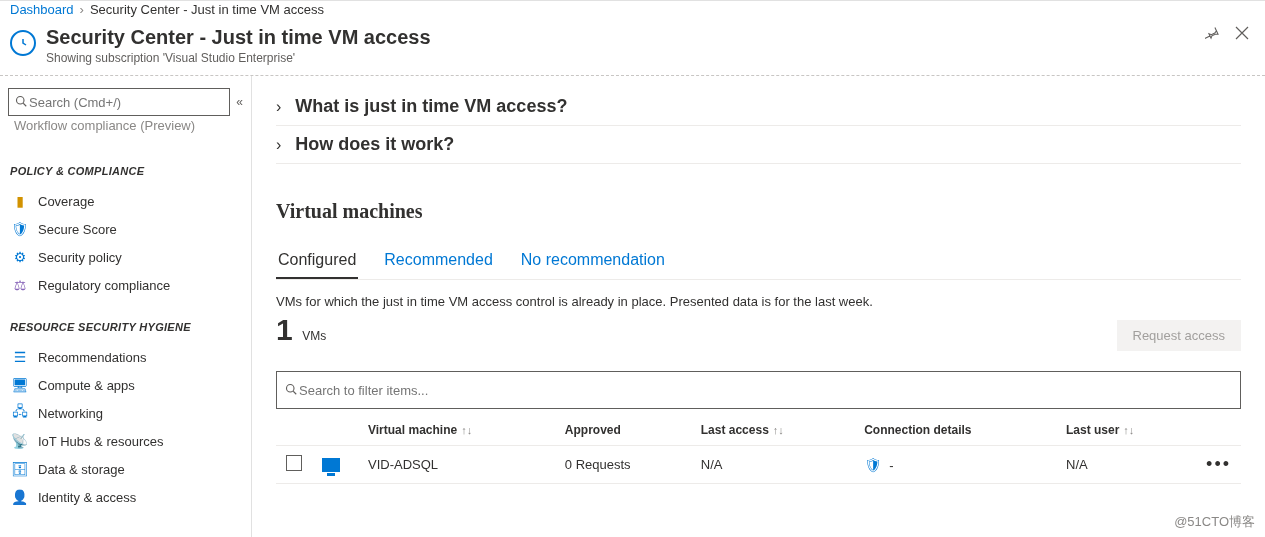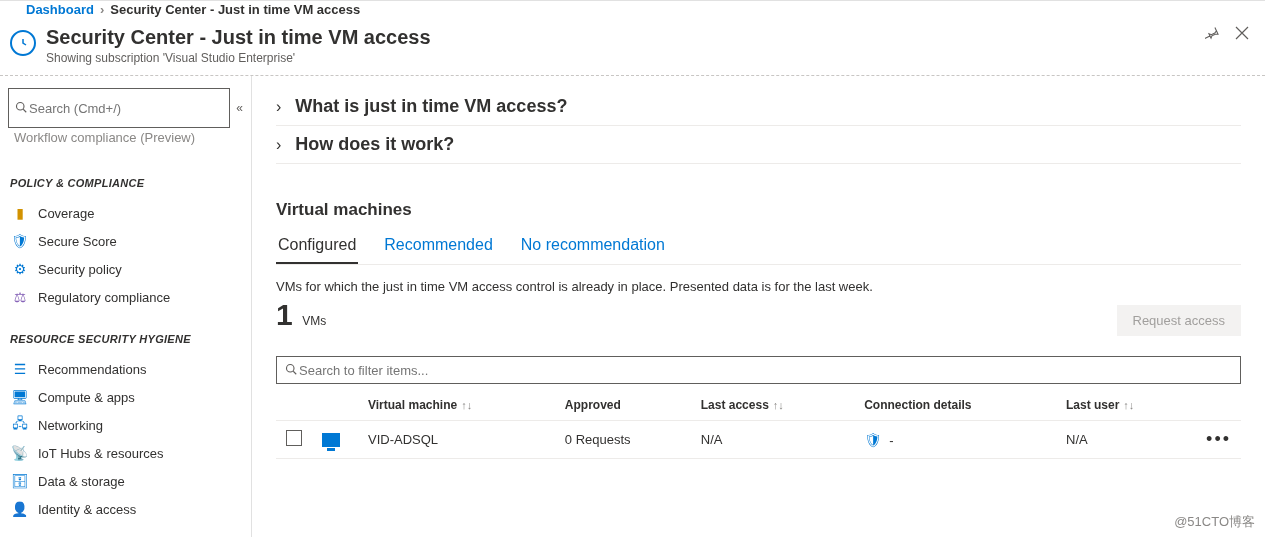--- a/index.html
+++ b/index.html
@@ -8,25 +8,24 @@
     font-family: "Segoe UI", -apple-system, BlinkMacSystemFont, sans-serif;
     font-size: 13px;
     color: #323130;
     width: 1265px;
     background: #fff;
   }
   .breadcrumb {
     display: flex;
     align-items: center;
     gap: 6px;
-    padding: 0 26px;
+    padding: 0 10px;
     height: 18px;
     font-size: 13px;
     border-top: 1px solid #e1e1e1;
-    font-weight: bold;
   }
   .breadcrumb .root { color: #0078d4; }
   .breadcrumb .sep { color: #8a8886; }
   .breadcrumb .current { color: #323130; }
 
   .header {
     display: flex;
     align-items: flex-start;
     padding: 8px 10px 10px 10px;
     border-bottom: 1px dashed #c8c6c4;
@@ -71,21 +70,21 @@
     position: relative;
   }
   .search-row {
     display: flex; align-items: center; gap: 6px;
     margin-bottom: 4px;
   }
   .search-box {
     flex: 1;
     display: flex; align-items: center;
     border: 1px solid #605e5c;
-    height: 40px;
+    height: 28px;
     padding: 0 6px;
   }
   .search-box input {
     border: none; outline: none; flex: 1; font-size: 13px;
     background: transparent;
   }
   .collapse-btn { color: #605e5c; cursor: pointer; font-size: 12px; }
   .cut-item {
     color: #8a8886;
     padding: 4px 6px;
@@ -122,21 +121,21 @@
   }
   .expander {
     display: flex; align-items: center; gap: 14px;
     padding: 8px 0;
     border-bottom: 1px solid #edebe9;
     cursor: pointer;
   }
   .expander .chev { font-size: 16px; color: #323130; }
   .expander .label { font-size: 18px; font-weight: 600; }
 
-  .vm-title { font-size: 17px; font-weight: 600; margin-top: 36px; margin-bottom: 8px;}
+  .vm-title { font-size: 20px; font-weight: 600; margin-top: 36px; margin-bottom: 20px; font-family: Liberation Serif, serif;}
   .tabs {
     display: flex; gap: 24px;
     border-bottom: 1px solid #edebe9;
   }
   .tab {
     padding: 8px 2px;
     cursor: pointer;
     font-size: 16px;
   }
   .tab.active { color: #323130; border-bottom: 2px solid #323130; font-weight: 400; }
@@ -151,21 +150,21 @@
   .count-lbl { font-size: 12px; margin-left: 6px; }
   .req-btn {
     background: #f3f2f1; color: #a19f9d;
     border: none; padding: 8px 16px;
     font-size: 13px;
   }
 
   .filter-box {
     display: flex; align-items: center;
     border: 1px solid #605e5c;
-    height: 28px;
+    height: 38px;
     margin-top: 20px;
     padding: 0 8px;
   }
   .filter-box input {
     border:none; outline:none; flex:1; font-size:13px; background: transparent;
   }
 
   table.vm {
     width: 100%;
     border-collapse: collapse;

